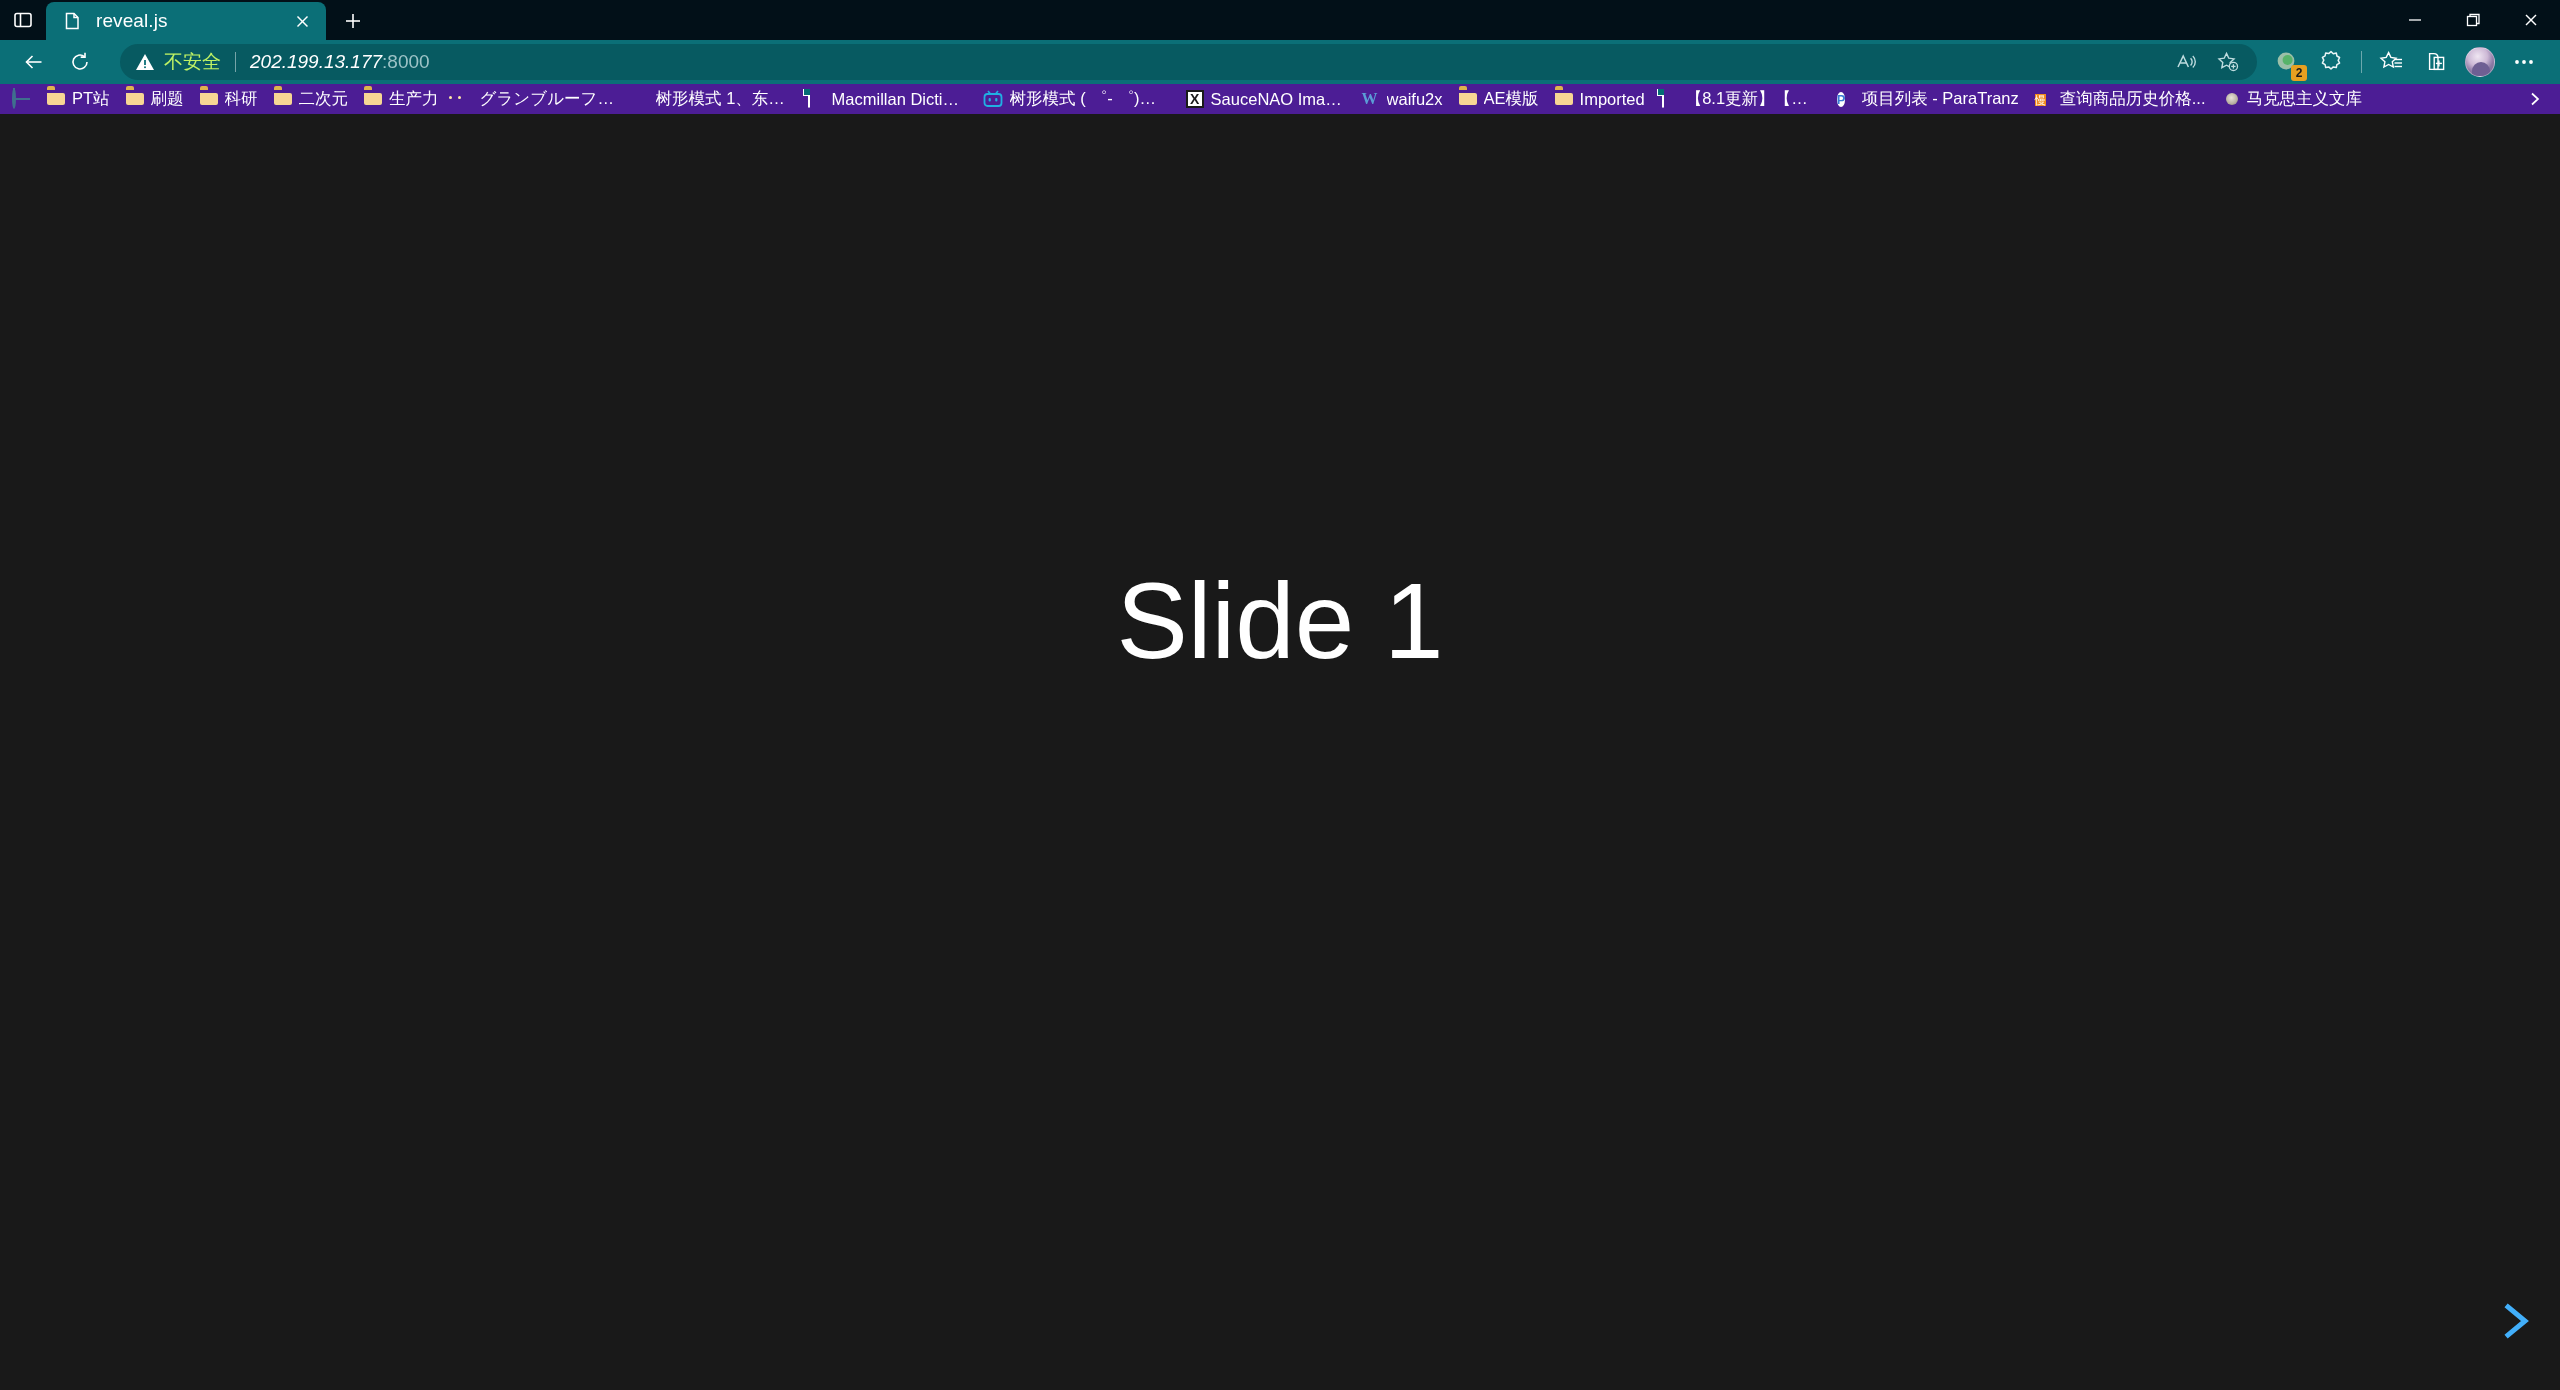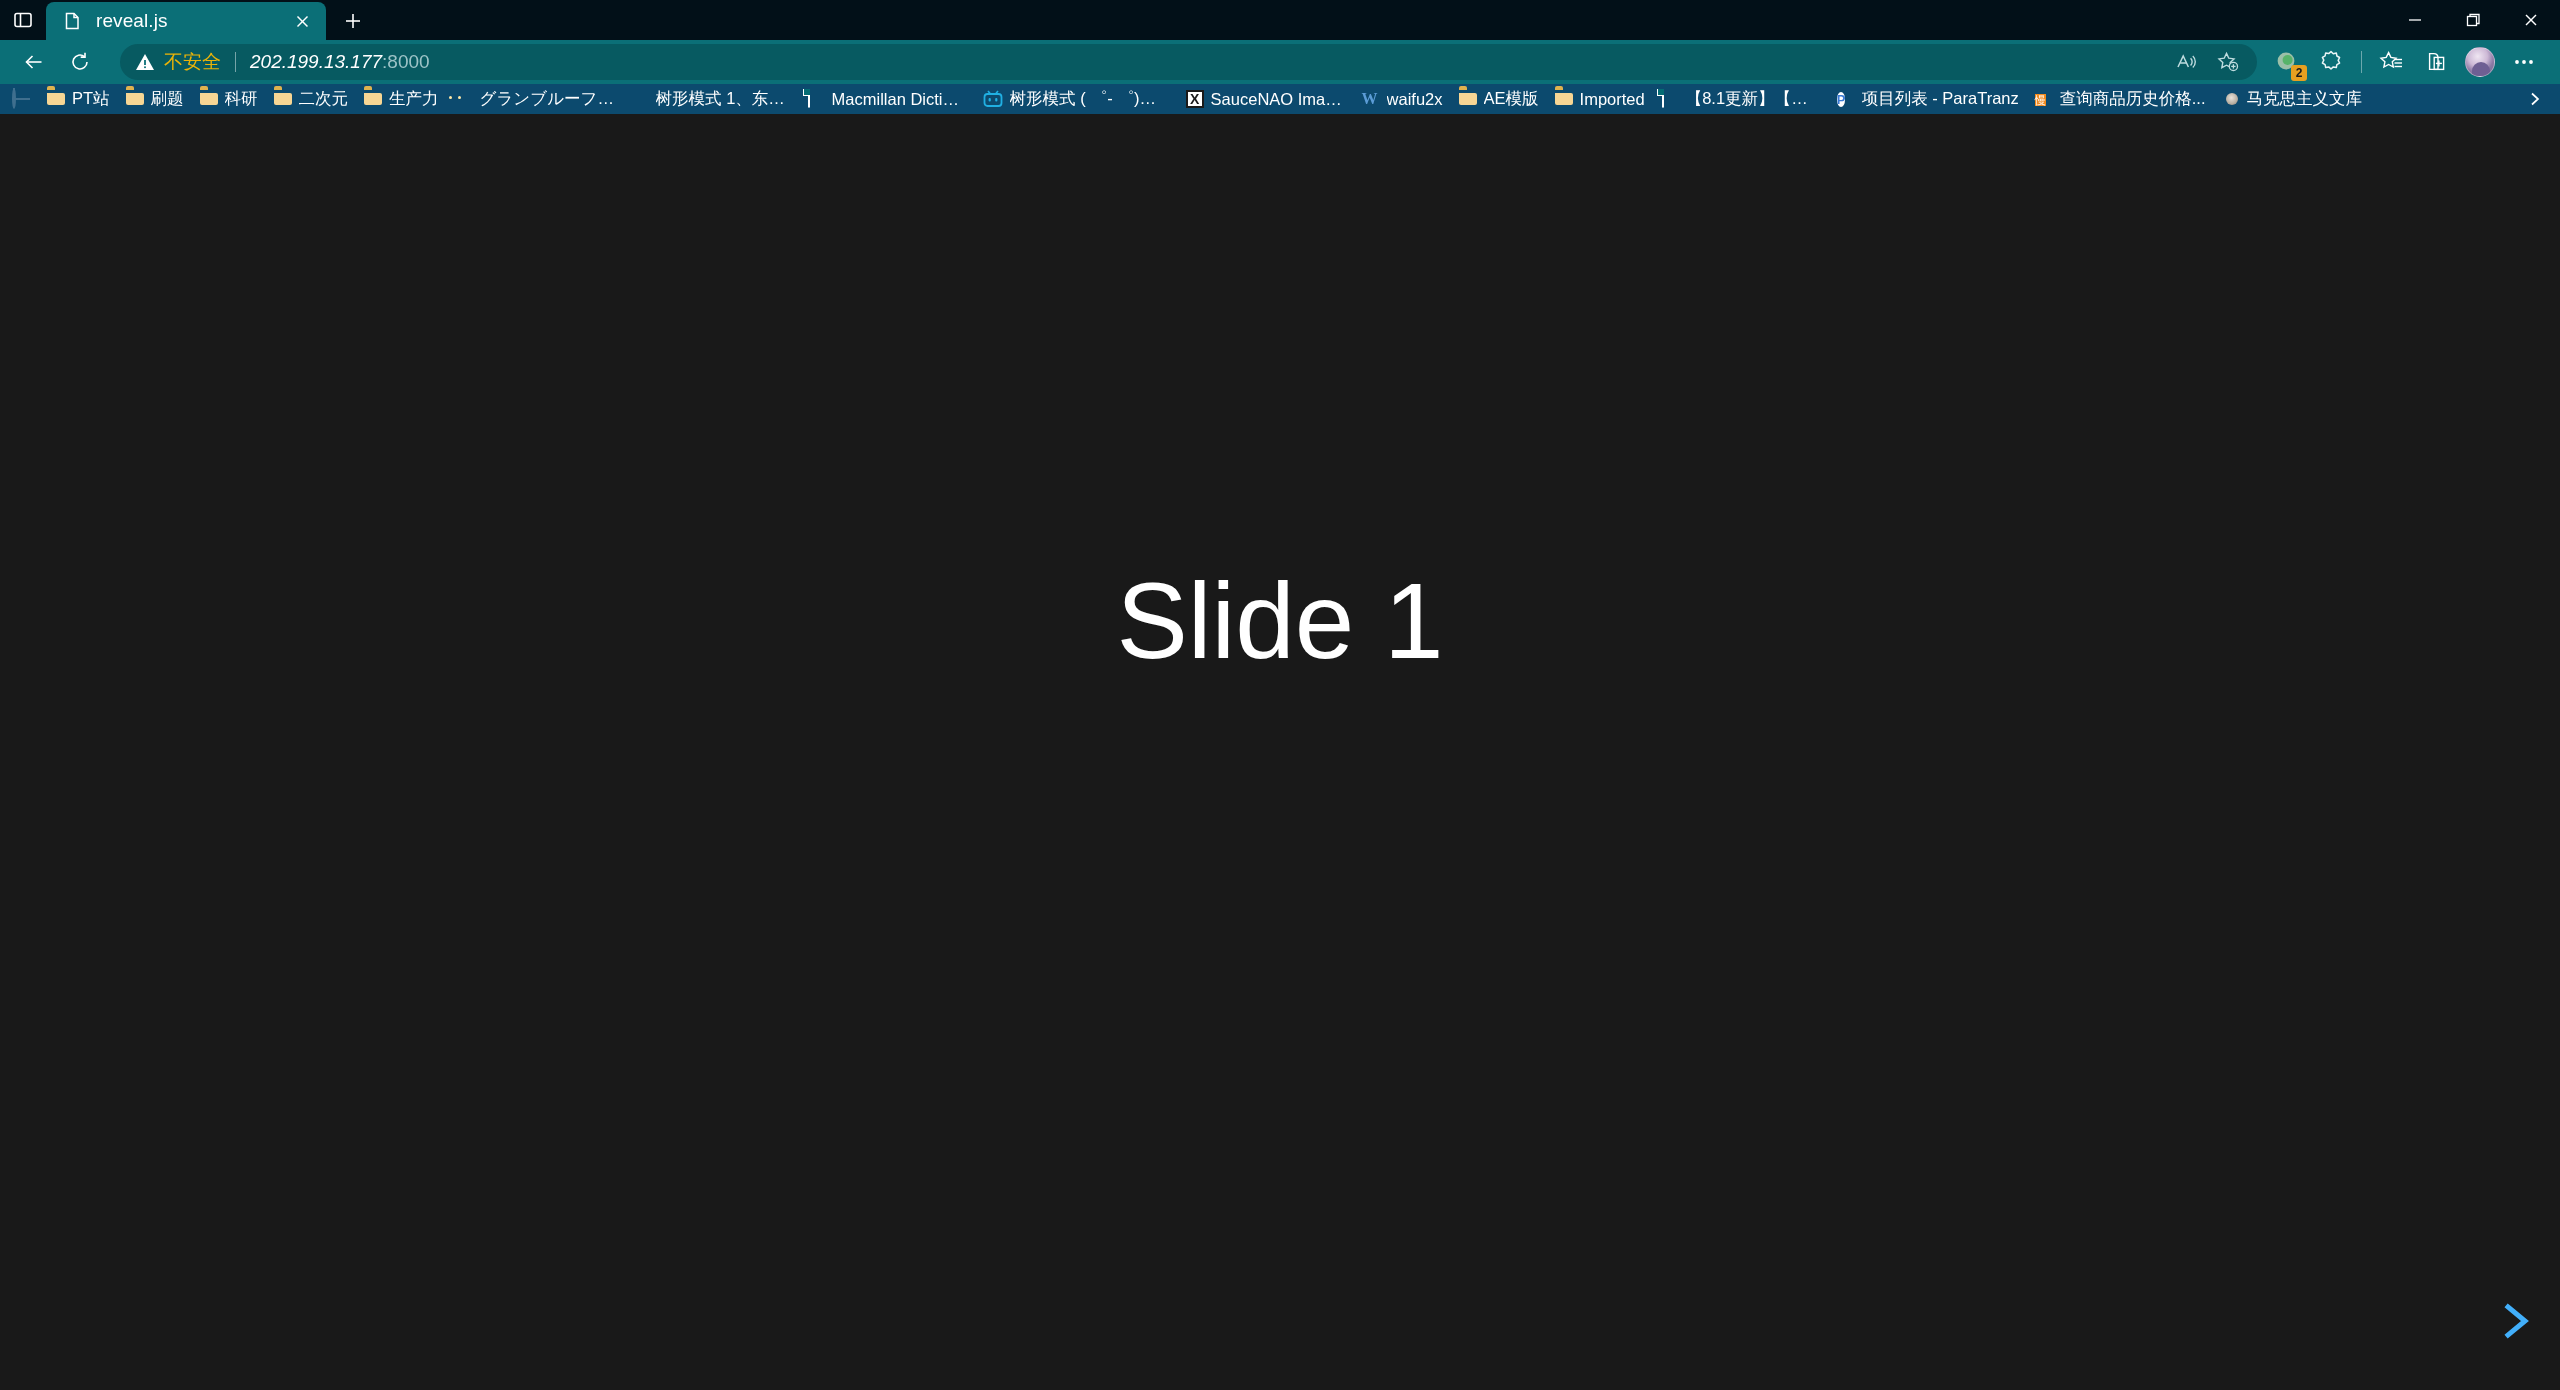--- a/index.html
+++ b/index.html
@@ -68,21 +68,21 @@
     margin-right: 6px;
   }
   .omnibox {
     flex: 1 1 auto; height: 36px;
     background: #075a61; border-radius: 18px;
     display: flex; align-items: center;
     padding: 0 14px; margin: 0 8px 0 14px;
     position: relative;
   }
   .warn-icon { width: 22px; height: 22px; flex: none; margin-right: 8px; }
-  .warn-text { color: #eab308; font-size: 19px; flex: none; }
+  .warn-text { color: #bef264; font-size: 19px; flex: none; }
   .omni-sep {
     width: 1px; height: 20px; background: rgba(255,255,255,.45);
     margin: 0 14px; flex: none;
   }
   .url-host { color: #ffffff; font-size: 19px; font-style: italic; }
   .url-port { color: #9dc3c7; font-size: 19px; }
 
   .omni-right { position: absolute; right: 8px; top: 0; height: 36px; display: flex; align-items: center; }
   .omni-icon-btn {
     width: 42px; height: 32px; display: flex; align-items: center; justify-content: center;
@@ -109,21 +109,21 @@
     overflow: hidden; position: relative;
   }
   .avatar::after {
     content: ""; position: absolute; left: 6px; top: 14px;
     width: 18px; height: 18px; border-radius: 50% 50% 0 0;
     background: #6e5f93;
   }
 
   
   .bookmarks {
-    height: 30px; background: #0c4a6e;
+    height: 30px; background: #4c1d95;
     display: flex; align-items: center;
     padding: 0 8px; position: relative; overflow: hidden;
   }
   .bm {
     display: flex; align-items: center; flex: none;
     height: 26px; padding: 0 8px; border-radius: 4px;
     white-space: nowrap;
   }
   .bm-label {
     color: #ffffff; font-size: 16.5px;

